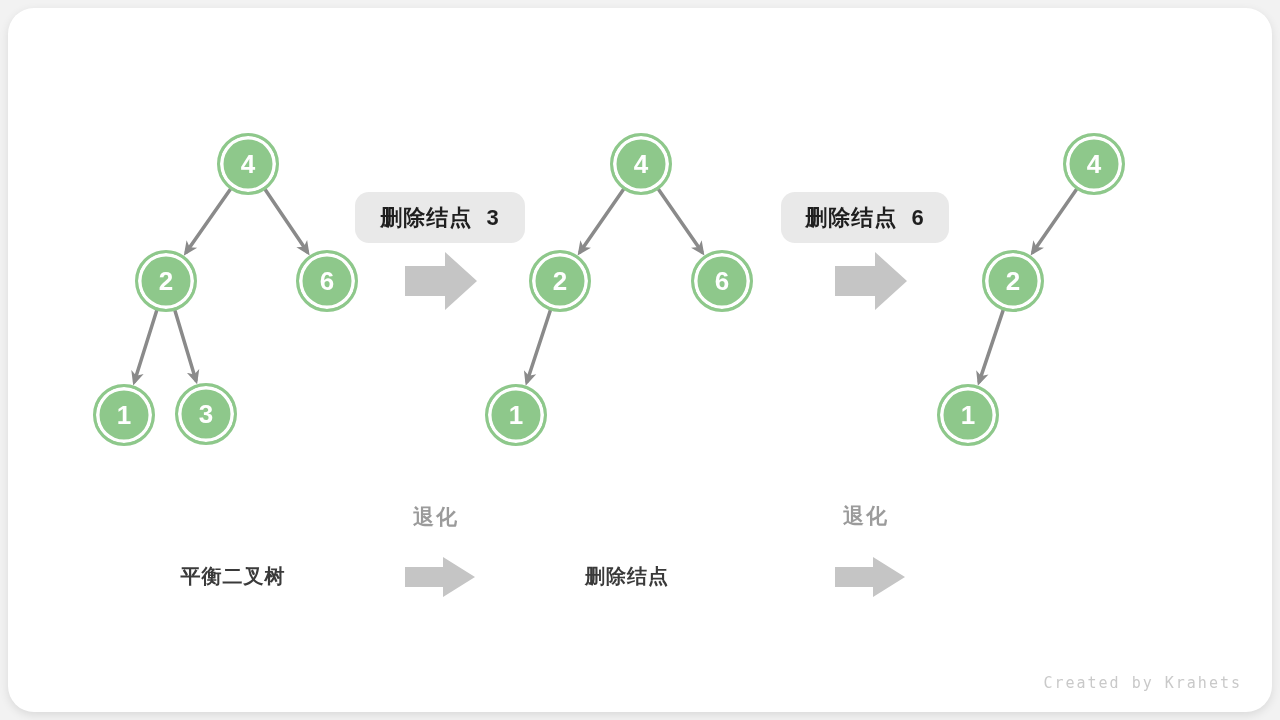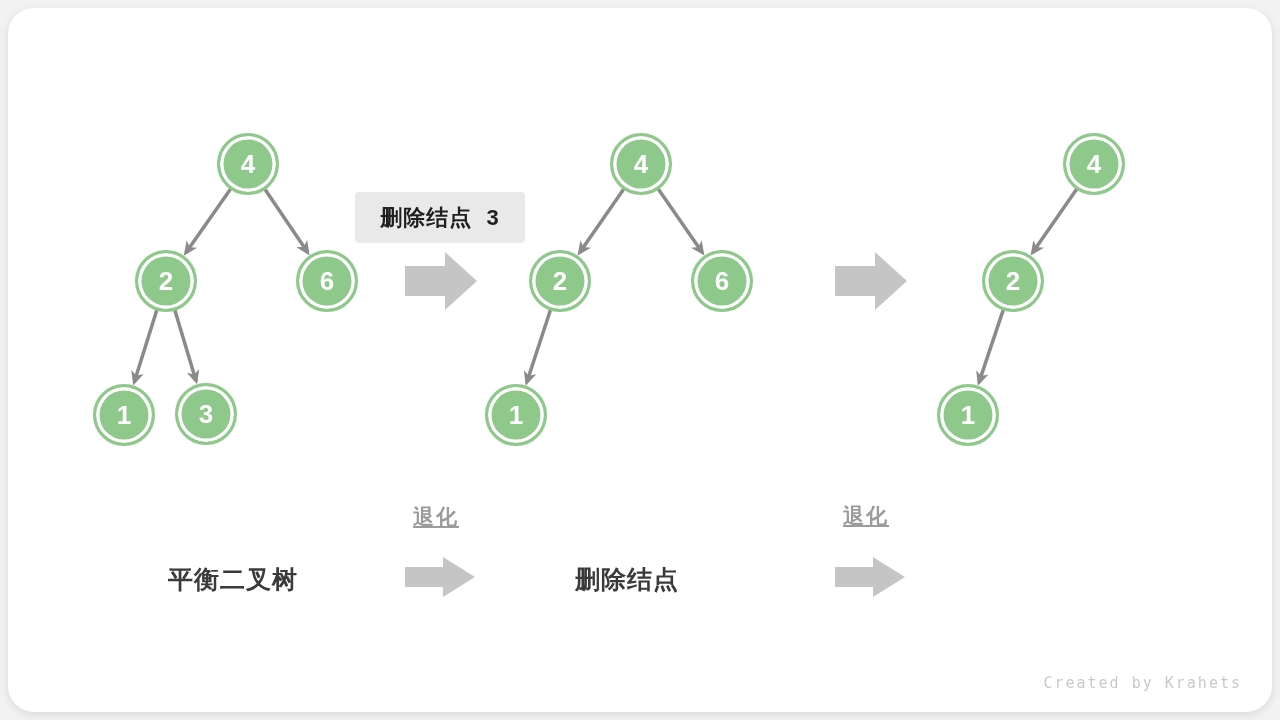--- a/index.html
+++ b/index.html
@@ -39,49 +39,48 @@
     display: flex;
     align-items: center;
     justify-content: center;
     box-sizing: content-box;
   }
 
   .action-box {
     position: absolute;
     height: 51px;
     background: #e9e9e9;
-    border-radius: 4px;
+    border-radius: 14px;
     display: flex;
     align-items: center;
     justify-content: center;
     font-size: 22px;
     font-weight: 700;
     color: #1f1f1f;
     white-space: pre;
     letter-spacing: 1px;
   }
 
   .block-arrow { position: absolute; }
 
   .degrade-label {
     position: absolute;
     width: 80px;
     text-align: center;
     font-size: 21px;
     font-weight: 700;
     color: #9b9b9b;
     letter-spacing: 2px;
-    text-decoration: underline;
   }
 
   .stage-label {
     position: absolute;
     width: 160px;
     text-align: center;
-    font-size: 25px;
+    font-size: 20px;
     font-weight: 700;
     color: #3a3a3a;
     letter-spacing: 1px;
   }
 
   .watermark {
     position: absolute;
     right: 38px;
     top: 674px;
     font-family: "DejaVu Sans Mono", monospace;
@@ -126,20 +125,21 @@
   <div class="node" style="left:610px;top:133px">4</div>
   <div class="node" style="left:529px;top:250px">2</div>
   <div class="node" style="left:691px;top:250px">6</div>
   <div class="node" style="left:485px;top:384px">1</div>
 
   <div class="node" style="left:1063px;top:133px">4</div>
   <div class="node" style="left:982px;top:250px">2</div>
   <div class="node" style="left:937px;top:384px">1</div>
 
   <div class="action-box" style="left:355px;top:192px;width:170px">删除结点  3</div>
+  <div class="action-box" style="left:781px;top:192px;width:168px">删除结点  6</div>
 
   <svg class="block-arrow" style="left:405px;top:252px" width="72" height="58" viewBox="0 0 72 58">
     <polygon points="0,14 40,14 40,0 72,29 40,58 40,44 0,44" fill="#c5c5c5"></polygon>
   </svg>
   <svg class="block-arrow" style="left:835px;top:252px" width="72" height="58" viewBox="0 0 72 58">
     <polygon points="0,14 40,14 40,0 72,29 40,58 40,44 0,44" fill="#c5c5c5"></polygon>
   </svg>
 
   <div class="degrade-label" style="left:396px;top:503px">退化</div>
   <div class="degrade-label" style="left:826px;top:502px">退化</div>

